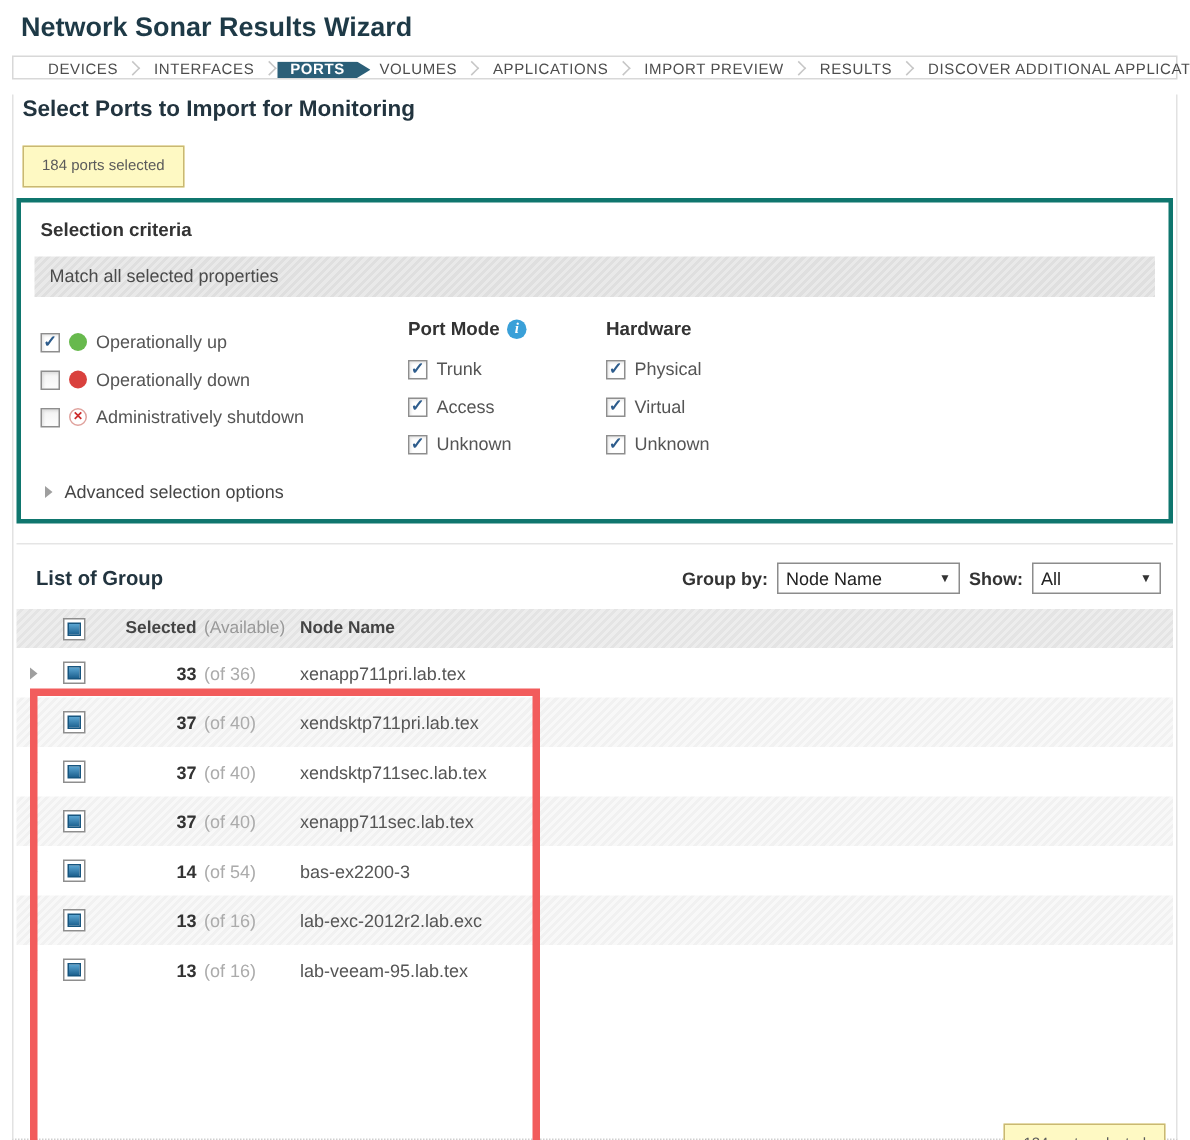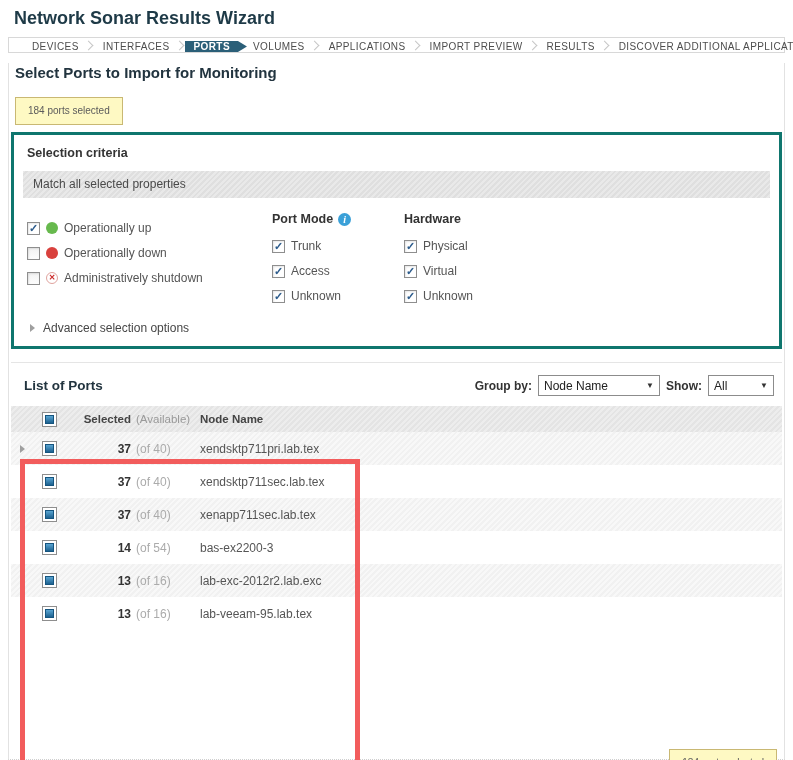--- a/index.html
+++ b/index.html
@@ -57,21 +57,21 @@
     font-size:11px; letter-spacing:.5px; padding:6px 15px; cursor:pointer; font-family:inherit; }
 
   
   .list-panel { margin:13px 2px 0 2px; border-top:1px solid #e5e5e5; }
   .list-head { display:flex; justify-content:space-between; align-items:center; padding:9px 8px 0 13px; height:36px; }
   .list-title { font-size:13.5px; font-weight:bold; color:#22343f; }
   .list-controls { display:flex; align-items:center; gap:6px; }
   .ctl-label { font-size:12px; font-weight:bold; color:#333; }
   .sel { display:inline-flex; justify-content:space-between; align-items:center; border:1px solid #8c8c8c; background:#fff;
     height:21px; font-size:12px; padding:0 5px; color:#222; cursor:pointer; }
-  .sel-group { width:122px; } .sel-show { width:66px; }
+  .sel-group { width:122px; } .sel-show { width:86px; }
   .sel .arrow { font-size:8px; color:#333; margin-left:6px; }
 
   .pgrid { display:grid; grid-template-columns:22px 32px 66px 62px 1fr; align-items:center; }
   .thead { height:26px; margin-top:7px; font-size:11.5px;
     background:repeating-linear-gradient(135deg,#ededed 0 2px,#e4e4e4 2px 4px); }
   .thead .h-sel { font-weight:bold; color:#444; text-align:right; }
   .thead .h-avail { color:#999; padding-left:5px; }
   .thead .h-node { font-weight:bold; color:#444; padding-left:7px; }
   .prow { height:33px; font-size:12px; }
   .prow.striped { background:repeating-linear-gradient(135deg,#f8f8f8 0 2px,#f1f1f1 2px 4px); }
@@ -181,21 +181,21 @@
 
     <div class="advanced-row">
       <span class="tri-right"></span>
       <span>Advanced selection options</span>
     </div>
 
   </div>
 
   <div class="list-panel">
     <div class="list-head">
-      <div class="list-title">List of Ports</div>
+      <div class="list-title">List of Group</div>
       <div class="list-controls">
         <span class="ctl-label">Group by:</span>
         <div class="sel sel-group">
           <span>Node Name</span>
           <span class="arrow">▼</span>
         </div>
         <span class="ctl-label">Show:</span>
         <div class="sel sel-show">
           <span>All</span>
           <span class="arrow">▼</span>
@@ -208,20 +208,33 @@
       <span class="c-cb">
           <span class="cb-ind">
             <span class="fill"></span>
           </span>
         </span>
       <span class="h-sel">Selected</span>
       <span class="h-avail">(Available)</span>
       <span class="h-node">Node Name</span>
     </div>
 
+    <div class="pgrid prow">
+      <span class="c-exp">
+          <span class="tri-right"></span>
+        </span>
+      <span class="c-cb">
+          <span class="cb-ind">
+            <span class="fill"></span>
+          </span>
+        </span>
+      <span class="c-count">33</span>
+      <span class="c-avail">(of 36)</span>
+      <span class="c-node">xenapp711pri.lab.tex</span>
+    </div>
     <div class="pgrid prow striped">
       <span class="c-exp">
           <span class="tri-right"></span>
         </span>
       <span class="c-cb">
           <span class="cb-ind">
             <span class="fill"></span>
           </span>
         </span>
       <span class="c-count">37</span>

